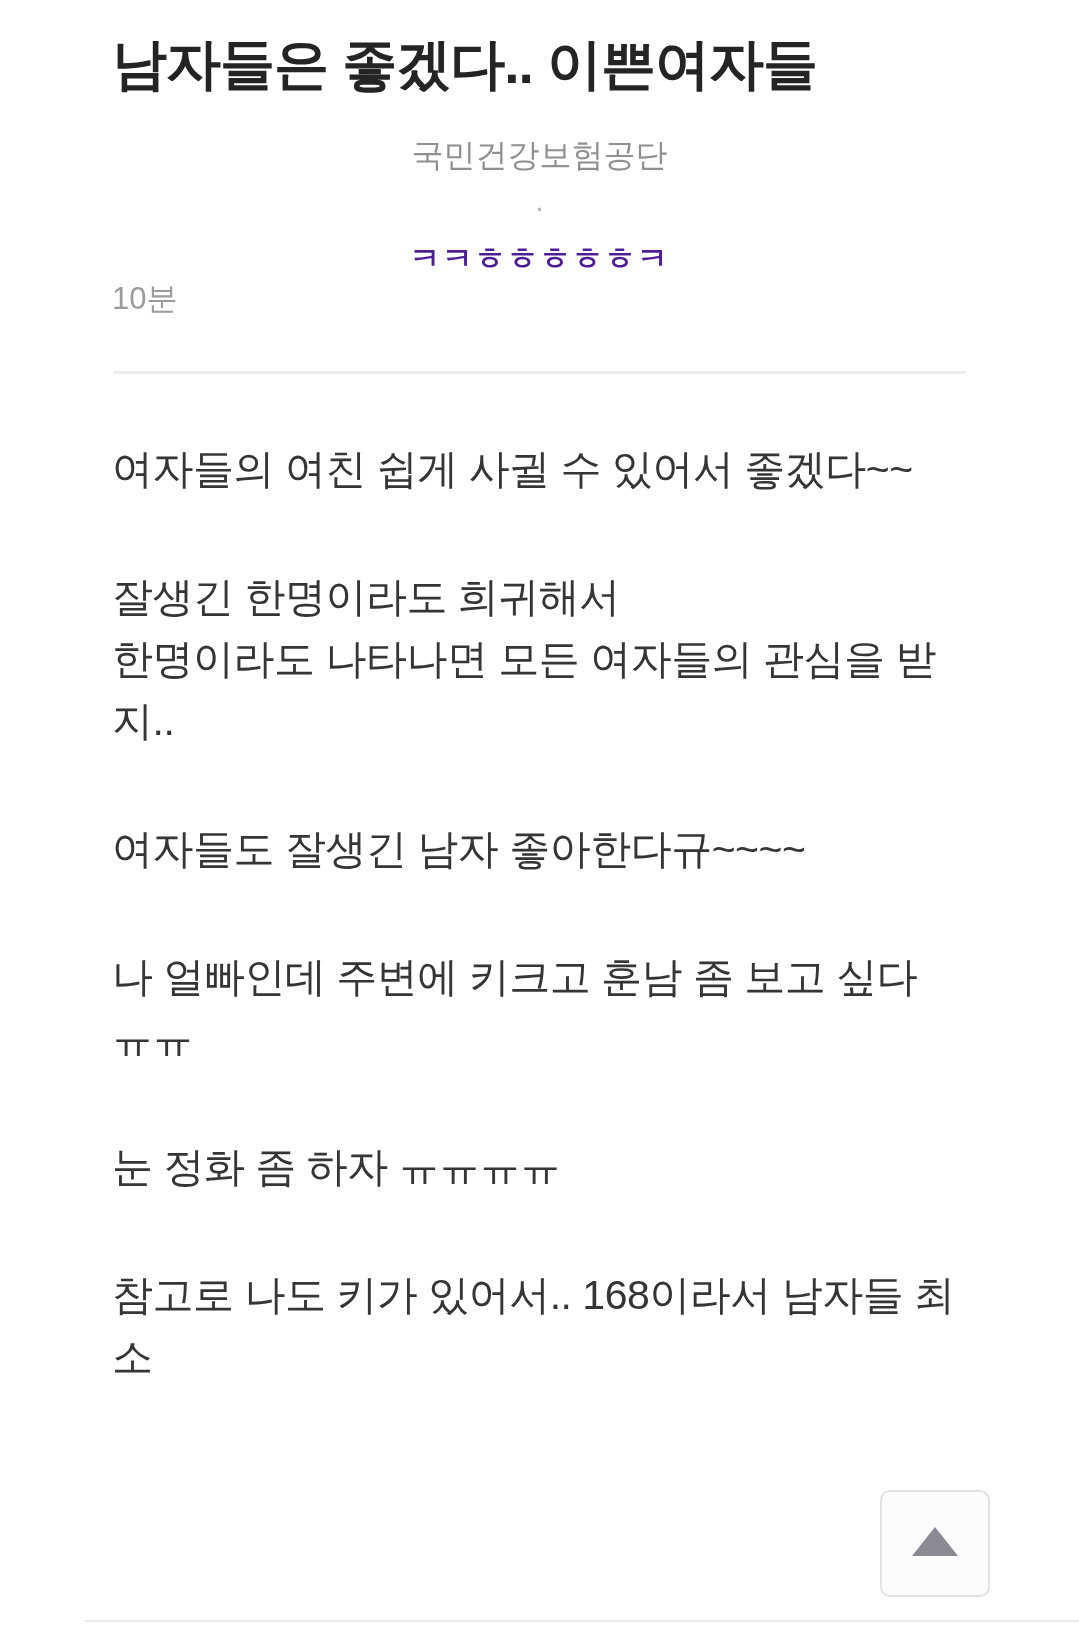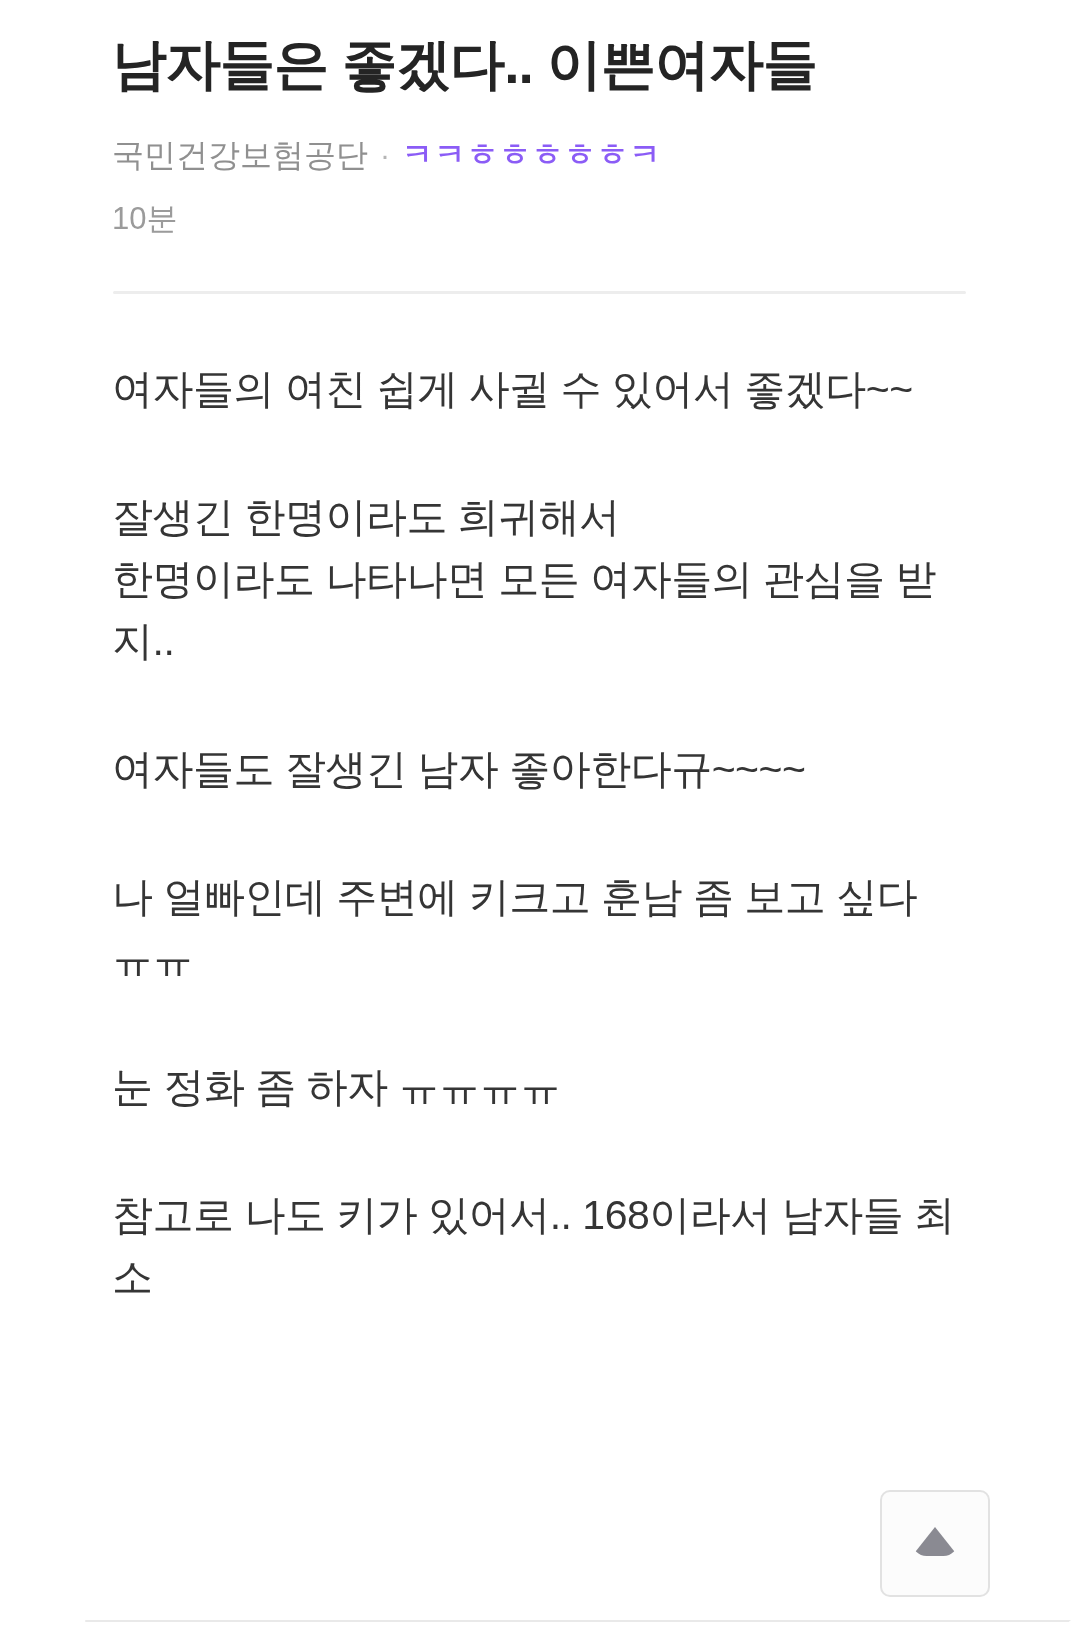--- a/index.html
+++ b/index.html
@@ -1,16 +1,16 @@
 <!DOCTYPE html>
 <html><head>
 <meta charset="utf-8">
 <style>
   html, body { margin: 0; padding: 0; background: #ffffff; }
-  * { box-sizing: border-box; border-radius: 23px; }
+  * { box-sizing: border-box; }
   body { font-family: "Liberation Sans", "DejaVu Sans", sans-serif; }
 
   .page {
     position: relative;
     width: 1079px;
     height: 1626px;
     background: #ffffff;
     overflow: hidden;
   }
 
@@ -28,32 +28,32 @@
   }
 
   .author-row {
     margin-top: 32px;
     font-size: 32px;
     line-height: 40px;
     display: flex;
     align-items: center;
     gap: 12px;
     white-space: nowrap;
+    flex-direction: column;
   }
   .author-name { color: #909090; }
   .author-dot { color: #b5b5b5; font-size: 30px; }
   .author-flair {
-    color: #8b5cf6;
+    color: #4c1d95;
     font-weight: 700;
     letter-spacing: 1.5px;
     font-size: 31px;
   }
 
   .timestamp {
-    margin-top: 24px;
     font-size: 31px;
     line-height: 40px;
     color: #9b9b9b;
   }
 
   .divider {
     margin: 52px 0 0 1px;
     width: 853px;
     height: 0;
     border: none;

